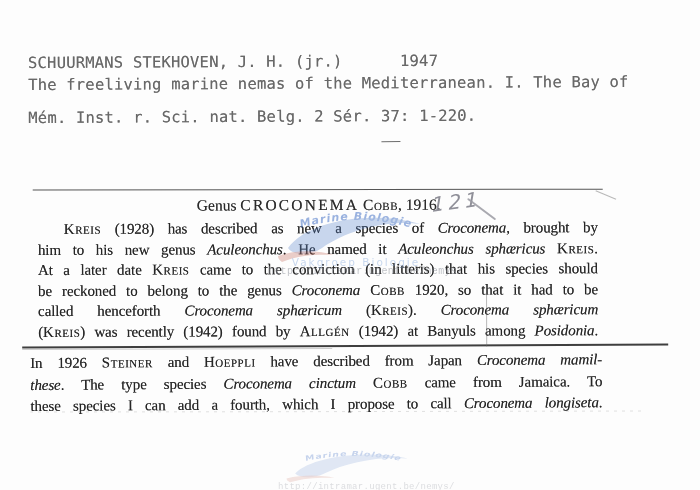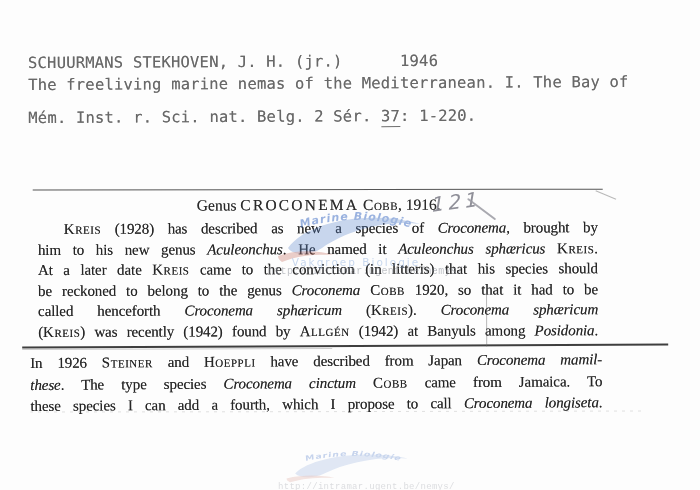--- a/index.html
+++ b/index.html
@@ -18,21 +18,21 @@
     text-shadow:0 0 .6px rgba(100,100,100,.65);
     transform:rotate(-0.3deg);transform-origin:40px 60px;
     white-space:nowrap;
   }
   .tline{position:absolute;left:28px;}
   .t-author{top:54px;}
   .t-year{position:absolute;left:372px;top:0;}
   .t-title1{top:76px;}
   .t-title2{top:91px;}
   .t-cite{top:109px;}
-  .uline{border-bottom:1.6px solid #6d6d6d;padding-bottom:1px;}
+  .uline{border-bottom:1.6px solid #6d6d6d;padding-bottom:16px;}
 
   
   .excerpt{
     position:absolute;inset:0;color:#272727;
     transform:rotate(-0.18deg);transform-origin:350px 280px;
   }
   .rule-top{position:absolute;left:33px;top:189px;width:570px;height:1.3px;background:#555;transform:rotate(.1deg);}
   .rule-top-hook{position:absolute;left:596px;top:191px;width:22px;height:1px;background:#8a8a8a;transform:rotate(23deg);transform-origin:left center;opacity:.6;}
   .heading{
     position:absolute;left:33px;top:196px;width:572px;text-align:center;
@@ -79,21 +79,21 @@
   .wm-bottom .wm-url{font-size:9px;margin-top:-4px;}
 </style>
 </head>
 <body>
 
 <div class="page">
 
   <div class="typed">
     <div class="tline t-author">
       <span>SCHUURMANS STEKHOVEN, J. H.  (jr.)</span>
-      <span class="t-year">1946</span>
+      <span class="t-year">1947</span>
     </div>
     <div class="tline t-title1">The freeliving marine nemas of the Mediterranean.  I. The Bay of</div>
     <div class="tline t-cite"><span>Mém. Inst. r. Sci. nat. Belg. 2 Sér. </span><span class="uline">37</span><span>: 1-220.</span></div>
   </div>
 
   <div class="excerpt">
     <div class="rule-top"></div>
     <div class="rule-top-hook"></div>
 
     <div class="heading"><span>Genus </span><span class="genus-caps">CROCONEMA</span> <span class="sc">Cobb</span><span>, 1916.</span></div>

